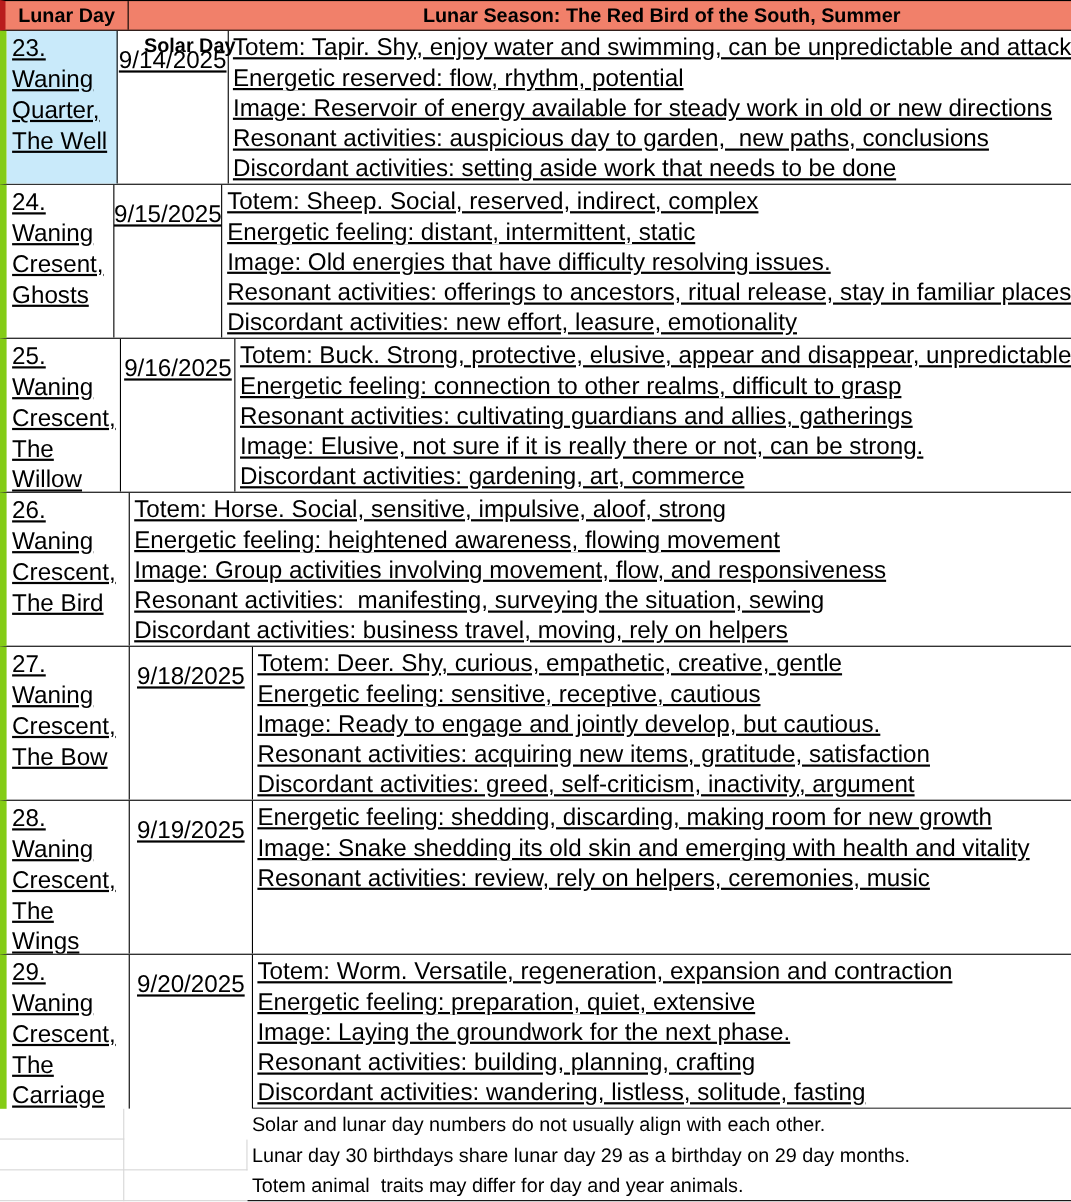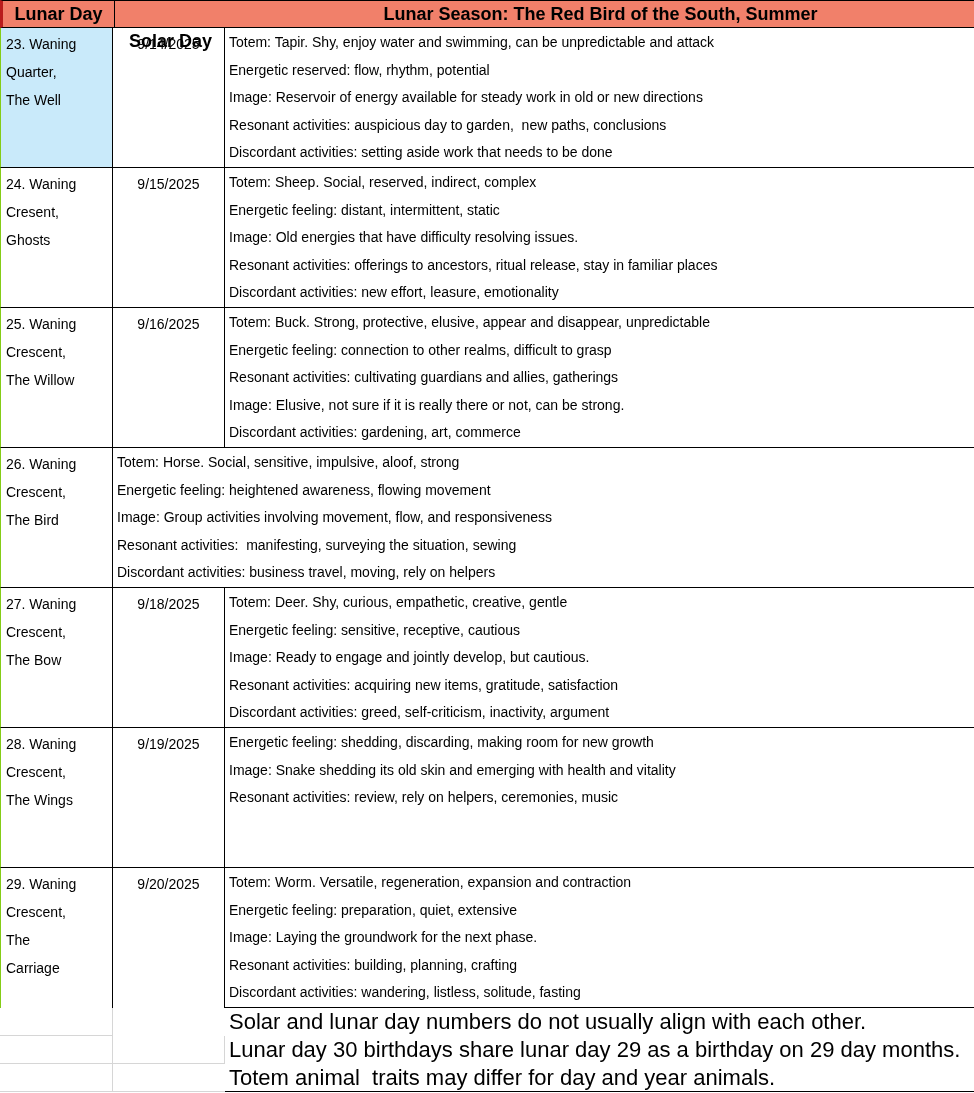--- a/index.html
+++ b/index.html
@@ -1,42 +1,42 @@
 <!DOCTYPE html>
 <html style="--header-bg: #F1806A; --highlight-bg: #C9EAFA; --grid-gray: #D6D6D6;"><head>
 <meta charset="utf-8">
 <style>
   html,body{margin:0;padding:0;background:#fff;}
   body{font-family:"Liberation Sans",sans-serif;color:#000;}
   .canvas{position:relative;width:974px;height:1093px;background:#fff;overflow:hidden;}
 
   
   .hrow{display:flex;height:28px;box-sizing:border-box;
-        border-top:1px solid #000;border-bottom:1px solid #000;border-left:3px solid #b91c1c;
+        border-top:1px solid #000;border-bottom:1px solid #000;border-left:5px solid #b91c1c;
         background:var(--header-bg,#F1806A);font-weight:bold;font-size:18px;}
   .hrow>div{display:flex;align-items:center;justify-content:center;box-sizing:border-box;}
   .c1h{width:112px;border-right:1px solid #000;}
   .c2h{width:112px;border-right:1px solid #000;margin-top:40px;}
   .c3h{flex:1;}
 
   
   .brow{display:flex;height:140px;box-sizing:border-box;overflow:hidden;
-        border-left:1px solid #84cc16;border-bottom:1px solid #000;font-size:14px;}
+        border-left:6px solid #84cc16;border-bottom:1px solid #000;font-size:22px;text-decoration:underline;}
   .brow.last{border-bottom:none;}
   .c1{width:112px;box-sizing:border-box;border-right:1px solid #000;
       padding:2px 2px 0 5px;line-height:28px;white-space:pre-line;}
   .c1.hl{background:var(--highlight-bg,#C9EAFA);}
   .c2{width:112px;box-sizing:border-box;border-right:1px solid #000;
-      padding-top:2px;line-height:28px;text-align:center;}
+      padding-top:13px;line-height:28px;text-align:center;}
   .c3{flex:1;box-sizing:border-box;padding:1px 0 0 4px;}
   .brow.last .c3{border-bottom:1px solid #000;}
   .dline{line-height:27.5px;white-space:pre;}
 
   
-  .frow{display:flex;height:28px;font-size:22px;}
+  .frow{display:flex;height:28px;font-size:18px;}
   .fc1{width:112px;}
   .fc2{width:112px;}
   .fc3{flex:1;padding-left:5px;line-height:28px;white-space:pre;}
 
   
   .gl{position:absolute;background:var(--grid-gray,#D6D6D6);}
   .gl-v1{left:112px;top:1008px;width:1px;height:84px;}
   .gl-v2{left:224px;top:1036px;width:1px;height:28px;}
   .gl-h1{left:0;top:1035px;width:113px;height:1px;}
   .gl-h2{left:0;top:1063px;width:225px;height:1px;}

